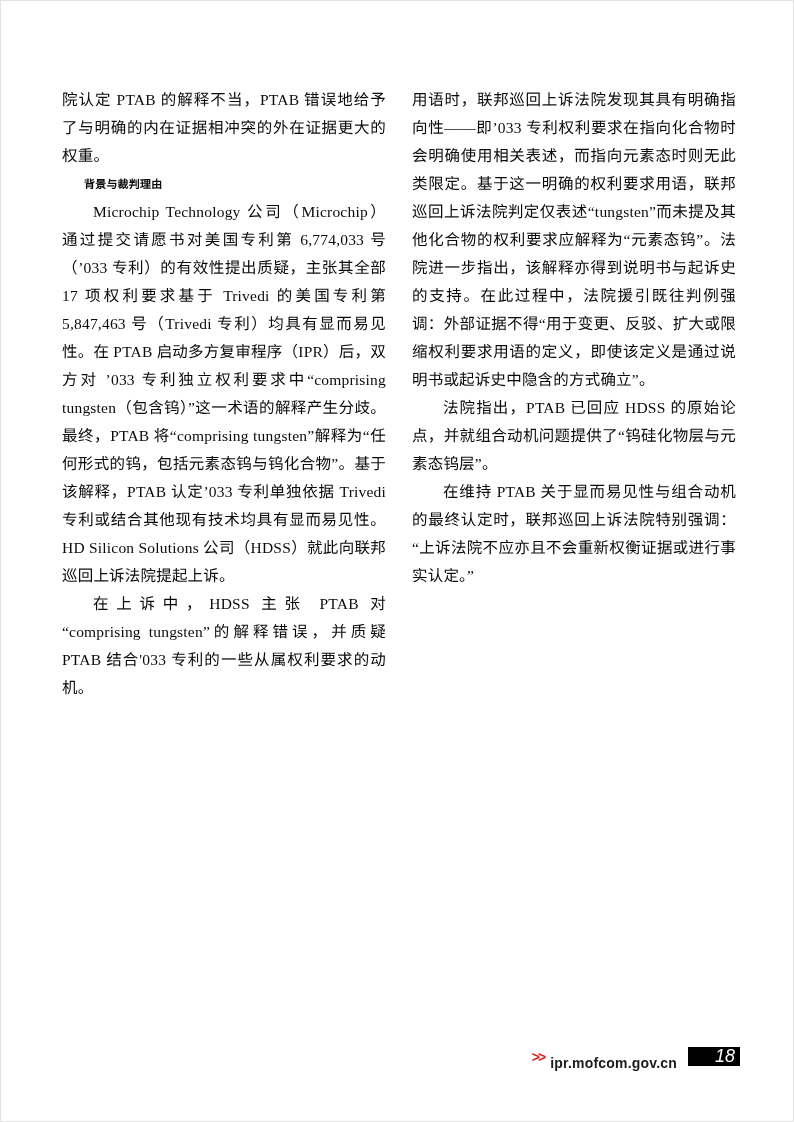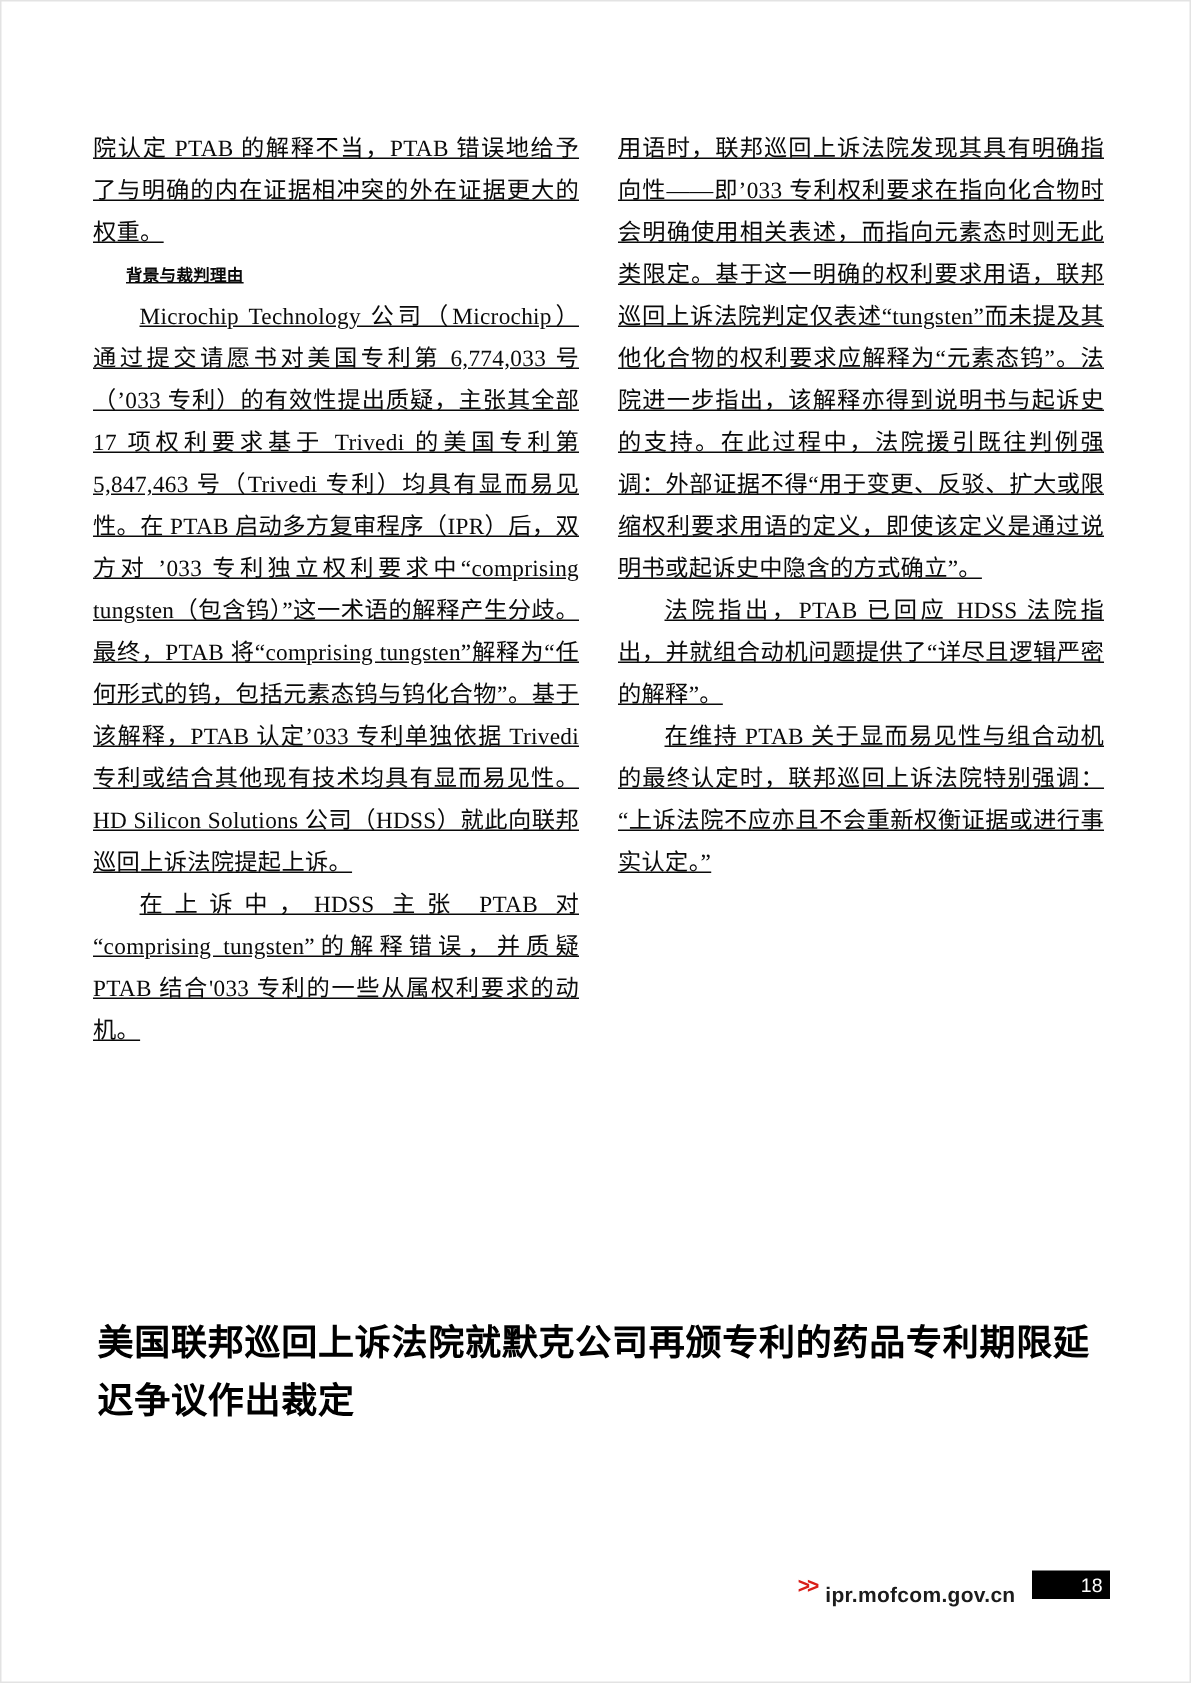--- a/index.html
+++ b/index.html
@@ -20,21 +20,21 @@
     width: 324px;
     height: 762px;
     overflow: hidden;
     font-size: 15.5px;
     line-height: 28px;
     text-align: justify;
     letter-spacing: 0.2px;
   }
   .col-left  { left: 62px; }
   .col-right { left: 412px; }
-  .para { margin: 0; padding: 0; text-decoration: underline; }
+  .para { margin: 0; padding: 0; }
   .para.indent { text-indent: 2em; }
   .para.bold {
     font-weight: 700;
     font-family: "Liberation Sans", "DejaVu Sans", sans-serif;
     font-size: 11px;
   }
   .next-title {
     position: absolute;
     left: 65px;
     top: 876px;
@@ -72,46 +72,46 @@
     color: #1c1c1c;
     letter-spacing: 0.2px;
     margin-top: 12px;
   }
   .pg-badge {
     width: 52px;
     height: 19px;
     margin-left: 11px;
     background: var(--badge-bg, #000000);
     color: var(--badge-fg, #ffffff);
-    font-size: 13px;
+    font-size: 18px;
     line-height: 19px;
     text-align: right;
     padding-right: 5px;
     box-sizing: border-box;
+    font-style: italic;
   }
 </style>
 </head>
 <body>
 
 <div class="page">
 
   <section class="col col-left" id="col-left">
       <p class="para">院认定 PTAB 的解释不当，PTAB 错误地给予了与明确的内在证据相冲突的外在证据更大的权重。</p>
       <p class="para indent bold">背景与裁判理由</p>
       <p class="para indent">Microchip Technology 公司（Microchip）通过提交请愿书对美国专利第 6,774,033 号（’033 专利）的有效性提出质疑，主张其全部 17 项权利要求基于 Trivedi 的美国专利第 5,847,463 号（Trivedi 专利）均具有显而易见性。在 PTAB 启动多方复审程序（IPR）后，双方对 ’033 专利独立权利要求中“comprising tungsten（包含钨）”这一术语的解释产生分歧。最终，PTAB 将“comprising tungsten”解释为“任何形式的钨，包括元素态钨与钨化合物”。基于该解释，PTAB 认定’033 专利单独依据 Trivedi 专利或结合其他现有技术均具有显而易见性。HD Silicon Solutions 公司（HDSS）就此向联邦巡回上诉法院提起上诉。</p>
       <p class="para indent">在上诉中，HDSS 主张 PTAB 对“comprising tungsten”的解释错误，并质疑 PTAB 结合'033 专利的一些从属权利要求的动机。</p>
     </section>
 
   <section class="col col-right" id="col-right">
       <p class="para">用语时，联邦巡回上诉法院发现其具有明确指向性——即’033 专利权利要求在指向化合物时会明确使用相关表述，而指向元素态时则无此类限定。基于这一明确的权利要求用语，联邦巡回上诉法院判定仅表述“tungsten”而未提及其他化合物的权利要求应解释为“元素态钨”。法院进一步指出，该解释亦得到说明书与起诉史的支持。在此过程中，法院援引既往判例强调：外部证据不得“用于变更、反驳、扩大或限缩权利要求用语的定义，即使该定义是通过说明书或起诉史中隐含的方式确立”。</p>
-      <p class="para indent">法院指出，PTAB 已回应 HDSS 法院指出，并就组合动机问题提供了“详尽且逻辑严密的解释”。</p>
+      <p class="para indent">法院指出，PTAB 已回应 HDSS 的原始论点，并就组合动机问题提供了“钨硅化物层与元素态钨层”。</p>
       <p class="para indent">在维持 PTAB 关于显而易见性与组合动机的最终认定时，联邦巡回上诉法院特别强调：“上诉法院不应亦且不会重新权衡证据或进行事实认定。”</p>
     </section>
 
-  <h1 class="next-title">美国联邦巡回上诉法院就默克公司再颁专利的药品专利期限延迟争议作出裁定</h1>
 
   <footer class="footer">
     <span class="chev">&gt;&gt;</span>
     <span class="site">ipr.mofcom.gov.cn</span>
     <span class="pg-badge">18</span>
   </footer>
 
 </div>
 
 </body></html>

